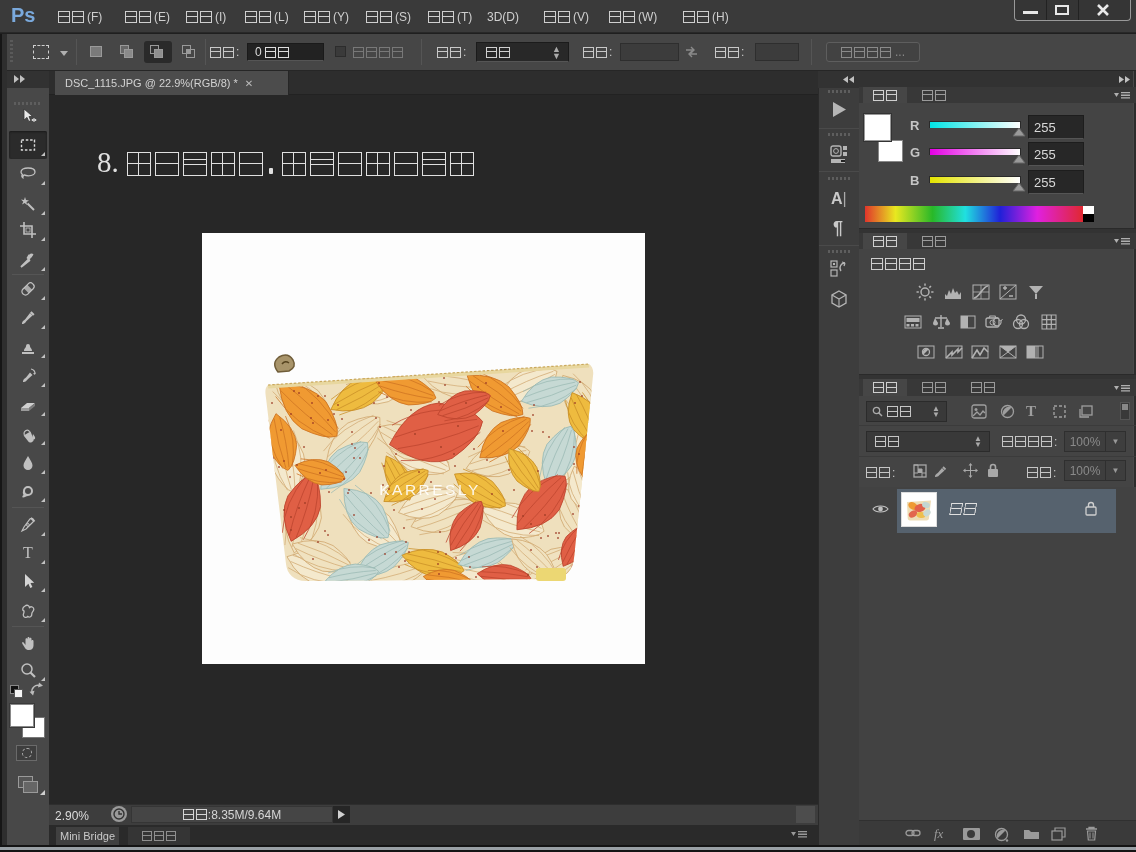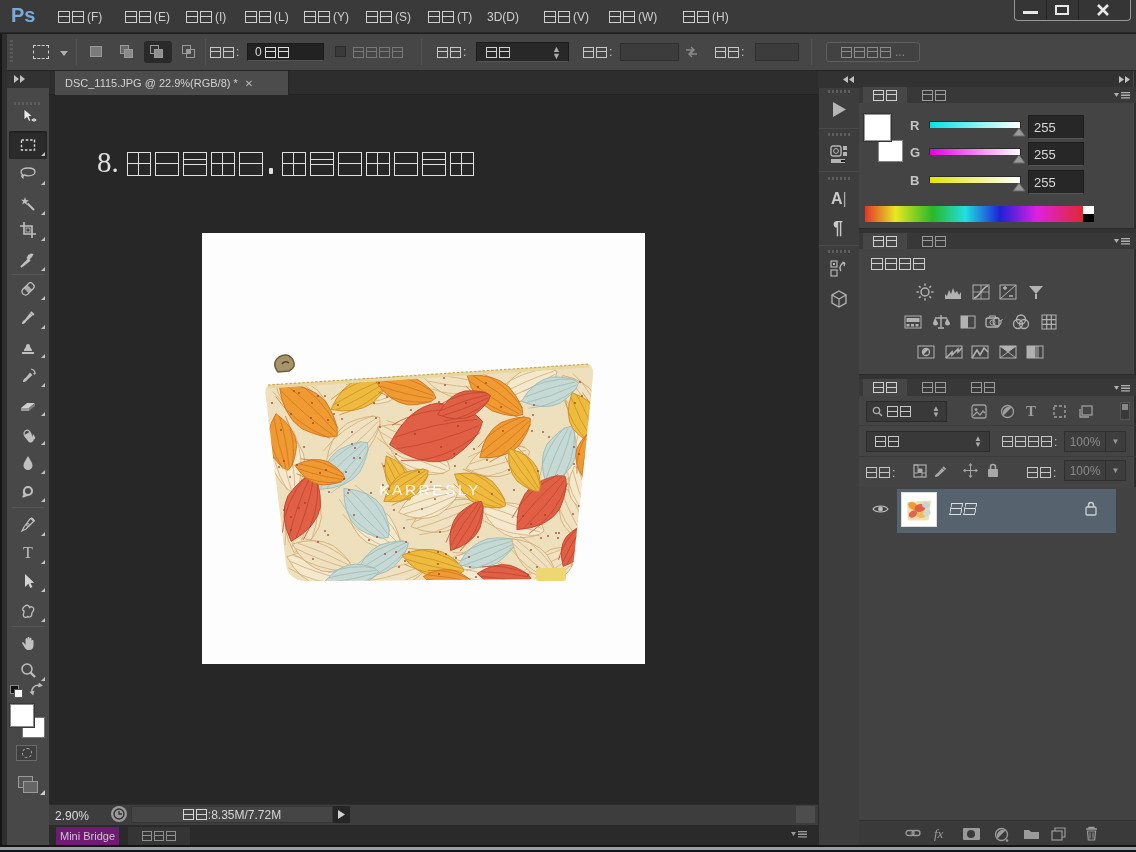--- a/index.html
+++ b/index.html
@@ -1235,30 +1235,30 @@
     <svg width="16" height="16" viewBox="0 0 16 16">
       <circle cx="8" cy="8" r="5" fill="none" stroke="#333" stroke-width="1.4"></circle>
       <path d="M8,5 V8 H11" stroke="#333" stroke-width="1.4" fill="none"></path>
     </svg>
   </div>
 <div style="position:absolute;left:131px;top:806px;width:202px;height:17px;background:#454545;border:1px solid #353535;display:flex;align-items:center;justify-content:center;gap:1px;color:#d6d6d6;font-size:12px">
     <span style="letter-spacing:0;word-spacing:0;display:inline-flex;gap:2px;vertical-align:middle">
       <i class="cj b h" style="width:11px;height:11px;color:#d6d6d6;vertical-align:0px"></i>
       <i class="cj b h" style="width:11px;height:11px;color:#d6d6d6;vertical-align:0px"></i>
     </span>
-    <span>:8.35M/7.72M</span>
+    <span>:8.35M/9.64M</span>
   </div>
 <div style="position:absolute;left:333px;top:806px;width:17px;height:17px;background:#262626;display:flex;align-items:center;justify-content:center">
     <svg width="7" height="9" viewBox="0 0 7 9">
       <path d="M0,0 L7,4.5 L0,9 Z" fill="#d0d0d0"></path>
     </svg>
   </div>
 <div style="position:absolute;left:796px;top:806px;width:19px;height:17px;background:#4d4d4d"></div>
 <div style="position:absolute;left:49px;top:825px;width:769px;height:20px;background:#2a2a2a"></div>
-<div style="position:absolute;left:56px;top:827px;width:63px;height:18px;background:#701a75;color:#c9c9c9;font-size:11px;display:flex;align-items:center;justify-content:center">Mini Bridge</div>
+<div style="position:absolute;left:56px;top:827px;width:63px;height:18px;background:#404040;color:#c9c9c9;font-size:11px;display:flex;align-items:center;justify-content:center">Mini Bridge</div>
 <div style="position:absolute;left:128px;top:827px;width:62px;height:18px;background:#353535;display:flex;align-items:center;justify-content:center;gap:2px">
     <span style="letter-spacing:0;word-spacing:0;display:inline-flex;gap:2px;vertical-align:middle">
       <i class="cj b h" style="width:10px;height:10px;color:#8f8f8f;vertical-align:0px"></i>
       <i class="cj b h" style="width:10px;height:10px;color:#8f8f8f;vertical-align:0px"></i>
       <i class="cj b h" style="width:10px;height:10px;color:#8f8f8f;vertical-align:0px"></i>
     </span>
   </div>
 <svg style="position:absolute;left:791px;top:831px;width:16px;height:7px;" viewBox="0 0 16 7">
     <path d="M0,1 L5,1 L2.5,5 Z" fill="#999"></path>
     <path d="M7,0.5 h9 M7,3.2 h9 M7,5.9 h9" stroke="#999" stroke-width="1.4"></path>

